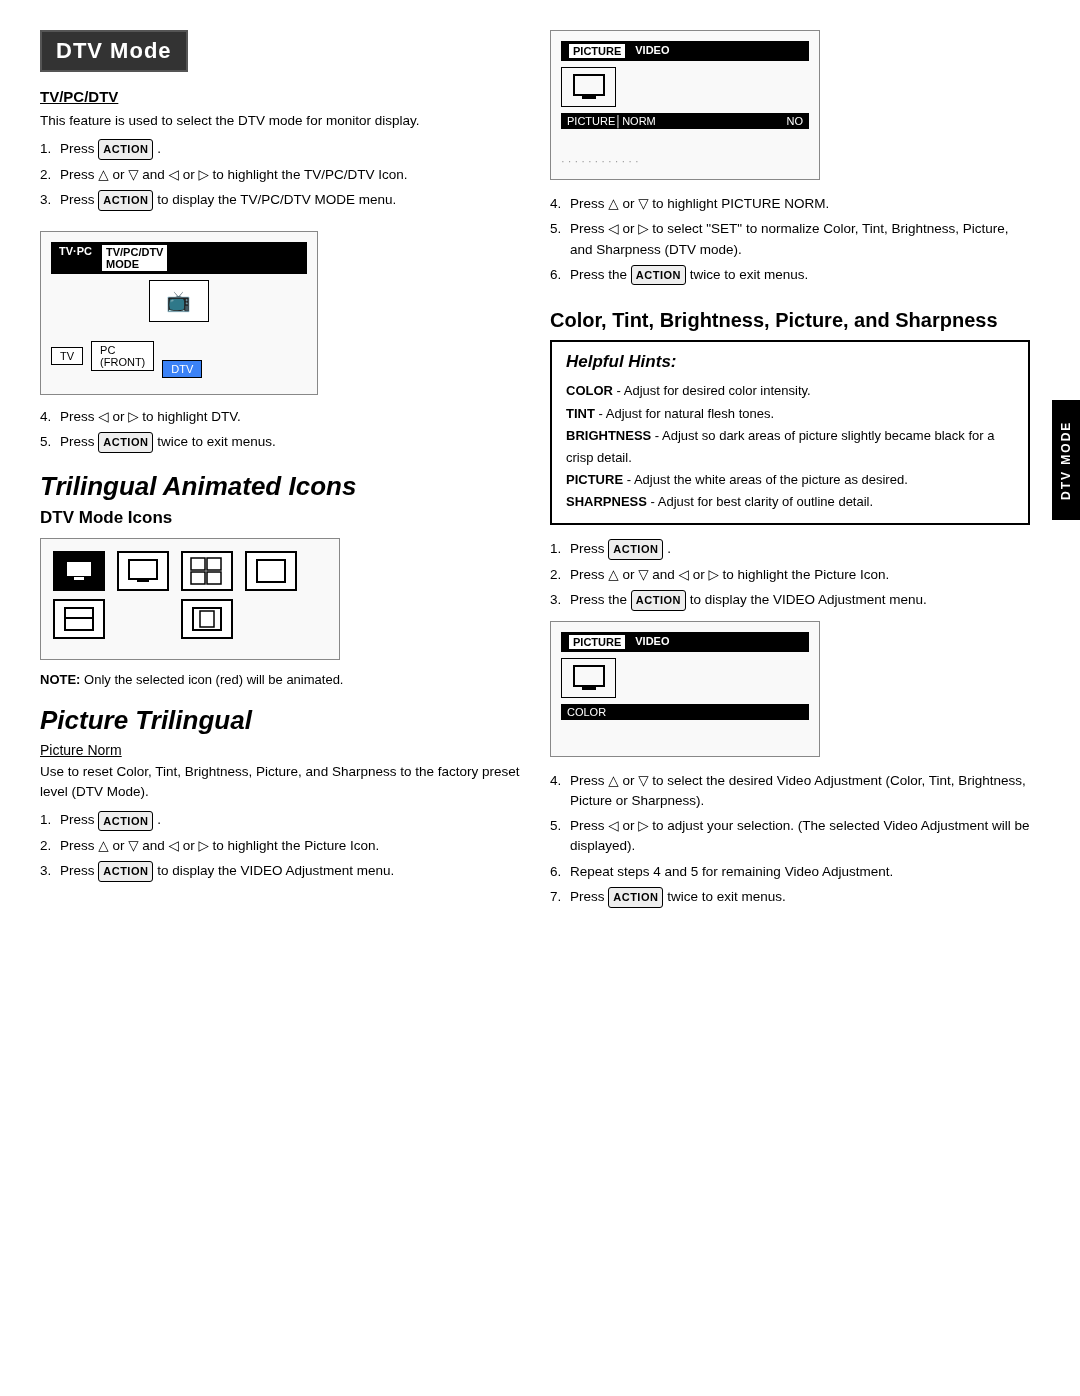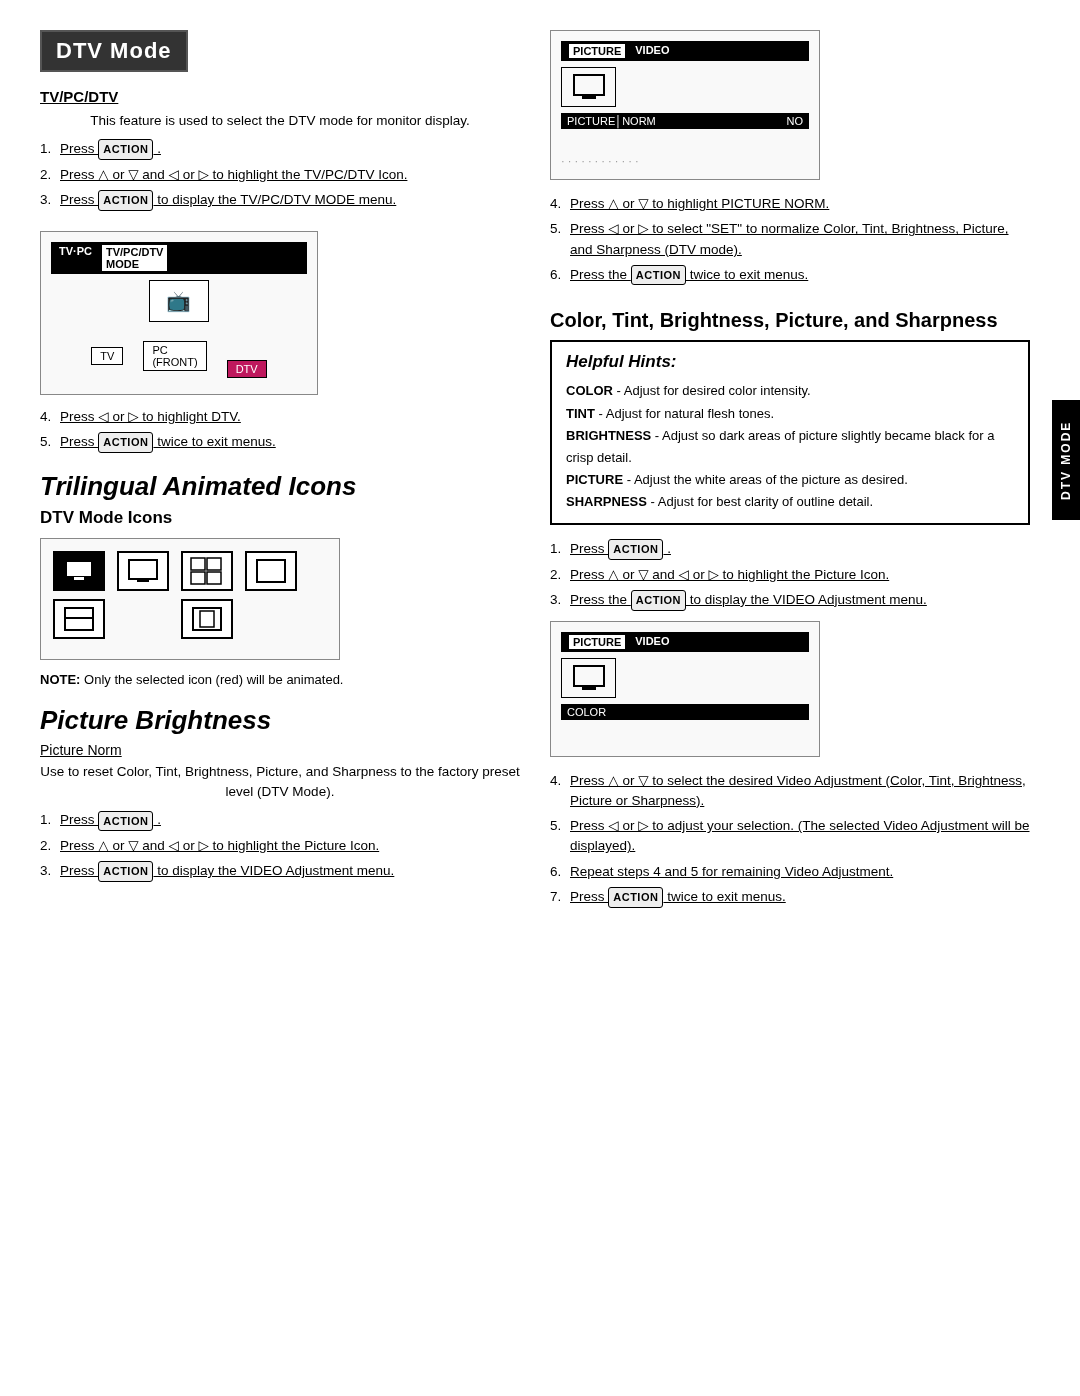--- a/index.html
+++ b/index.html
@@ -55,21 +55,20 @@
       font-size: 15px;
       font-weight: bold;
       text-decoration: underline;
       margin-bottom: 6px;
     }
 
     .section-body {
       font-size: 13.5px;
       margin-bottom: 8px;
       line-height: 1.5;
-      text-align: center;
     }
 
     .numbered-list {
       list-style: none;
       margin-bottom: 10px;
     }
 
     .numbered-list li {
       display: flex;
       align-items: flex-start;
@@ -78,21 +77,20 @@
       line-height: 1.5;
     }
 
     .numbered-list li .num {
       min-width: 20px;
       font-weight: normal;
     }
 
     .numbered-list li .content {
       flex: 1;
-      text-decoration: underline;
     }
 
     
     .btn-inline {
       display: inline-block;
       border: 1.5px solid #000;
       border-radius: 3px;
       padding: 1px 4px;
       font-size: 11px;
       font-weight: bold;
@@ -253,38 +251,37 @@
     .sub-heading {
       font-size: 14px;
       font-weight: normal;
       text-decoration: underline;
       margin-bottom: 4px;
     }
 
     
     .mode-row {
       display: flex;
-      gap: 20px;
+      gap: 8px;
       padding: 6px 0;
       align-items: center;
-      justify-content: center;
     }
 
     .mode-btn {
       border: 1px solid #000;
       padding: 2px 8px;
       font-size: 11px;
       background: #fff;
     }
 
     .mode-btn-dtv {
       border: 1px solid #000;
       padding: 2px 8px;
       font-size: 11px;
-      background: #be185d;
+      background: #3b82f6;
       color: #fff;
       margin-top: 26px;
     }
 
     
     .right-menu-box {
       border: 1.5px solid #888;
       padding: 10px;
       margin: 0 0 14px 0;
       background: #f9f9f9;
@@ -417,21 +414,21 @@
             </svg>
           </div>
         </div>
       </div>
 
       <div class="note-text">
         <strong>NOTE:</strong> <span>Only the selected icon (red) will be animated.</span>
       </div>
 
       
-      <div class="big-heading">Picture Brightness</div>
+      <div class="big-heading">Picture Trilingual</div>
 
       <div class="sub-heading">Picture Norm</div>
 
       <div class="section-body">Use to reset Color, Tint, Brightness, Picture, and Sharpness to the factory preset level (DTV Mode).</div>
 
       <ol class="numbered-list">
         <li>
           <span class="num">1.</span>
           <span class="content">Press <span class="btn-inline">ACTION</span> .</span>
         </li>

